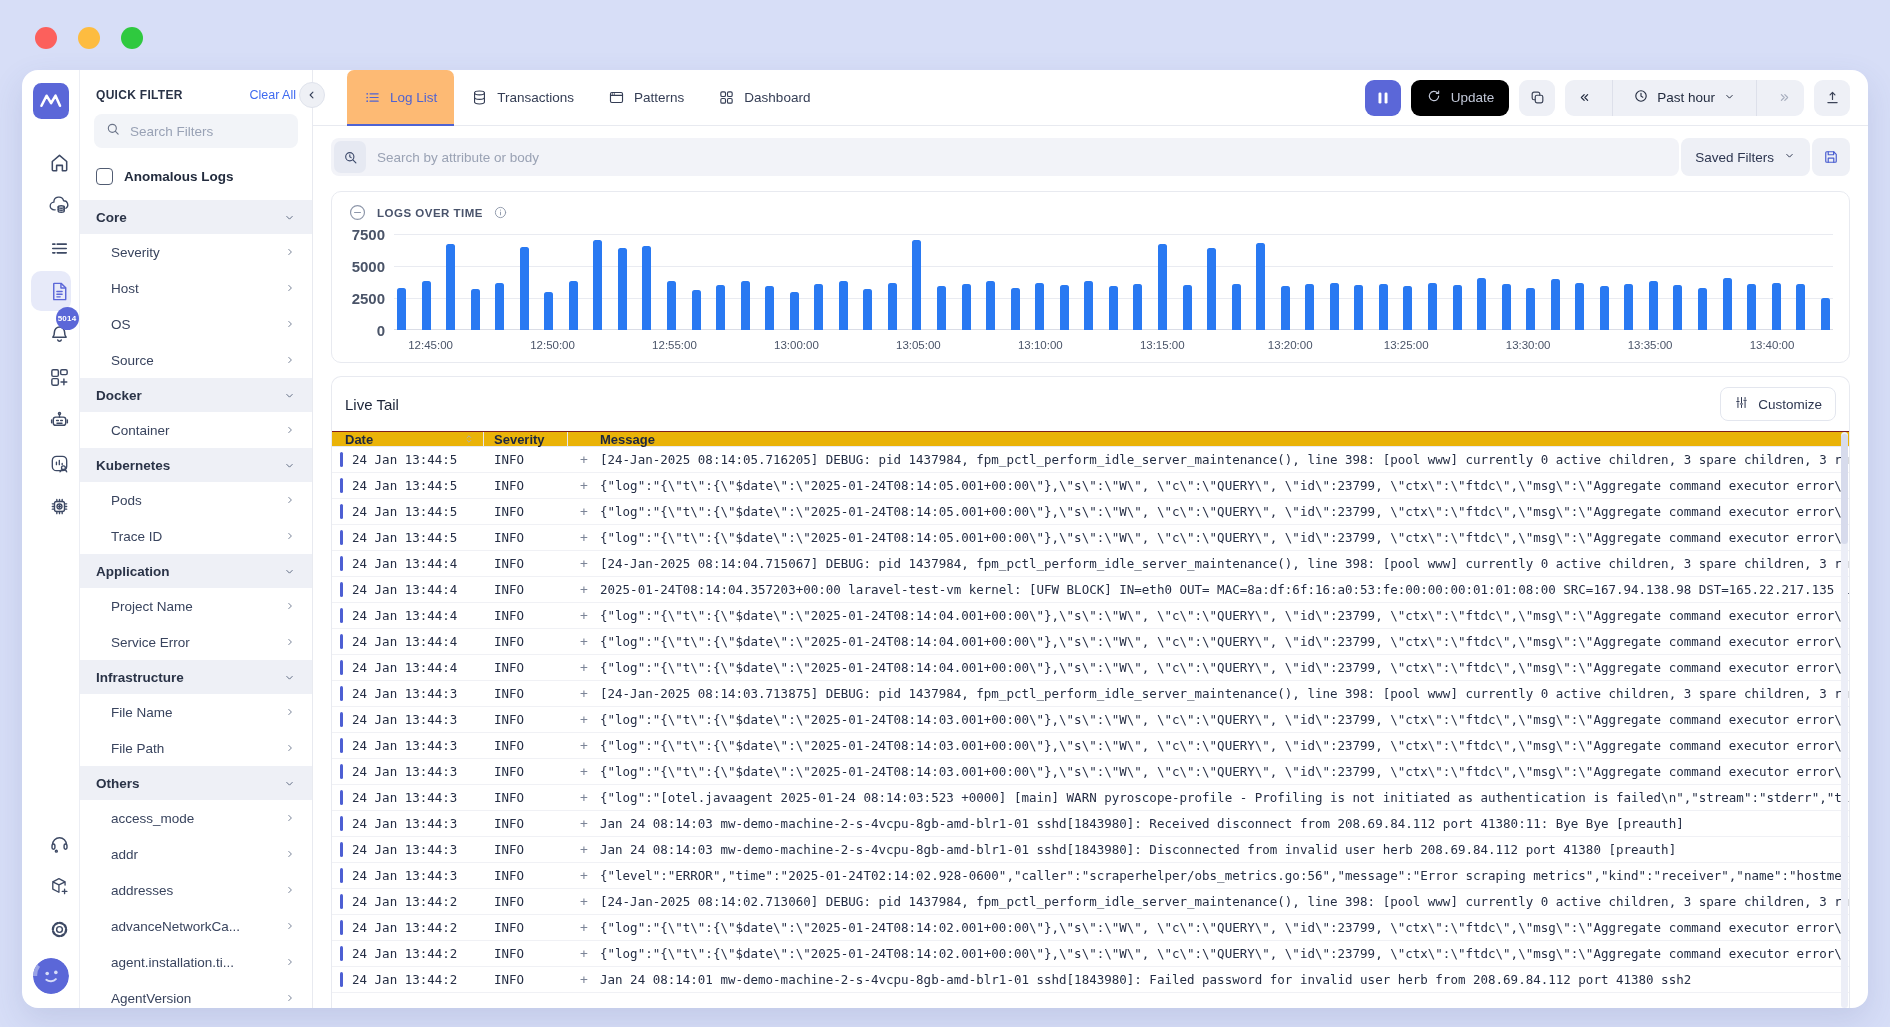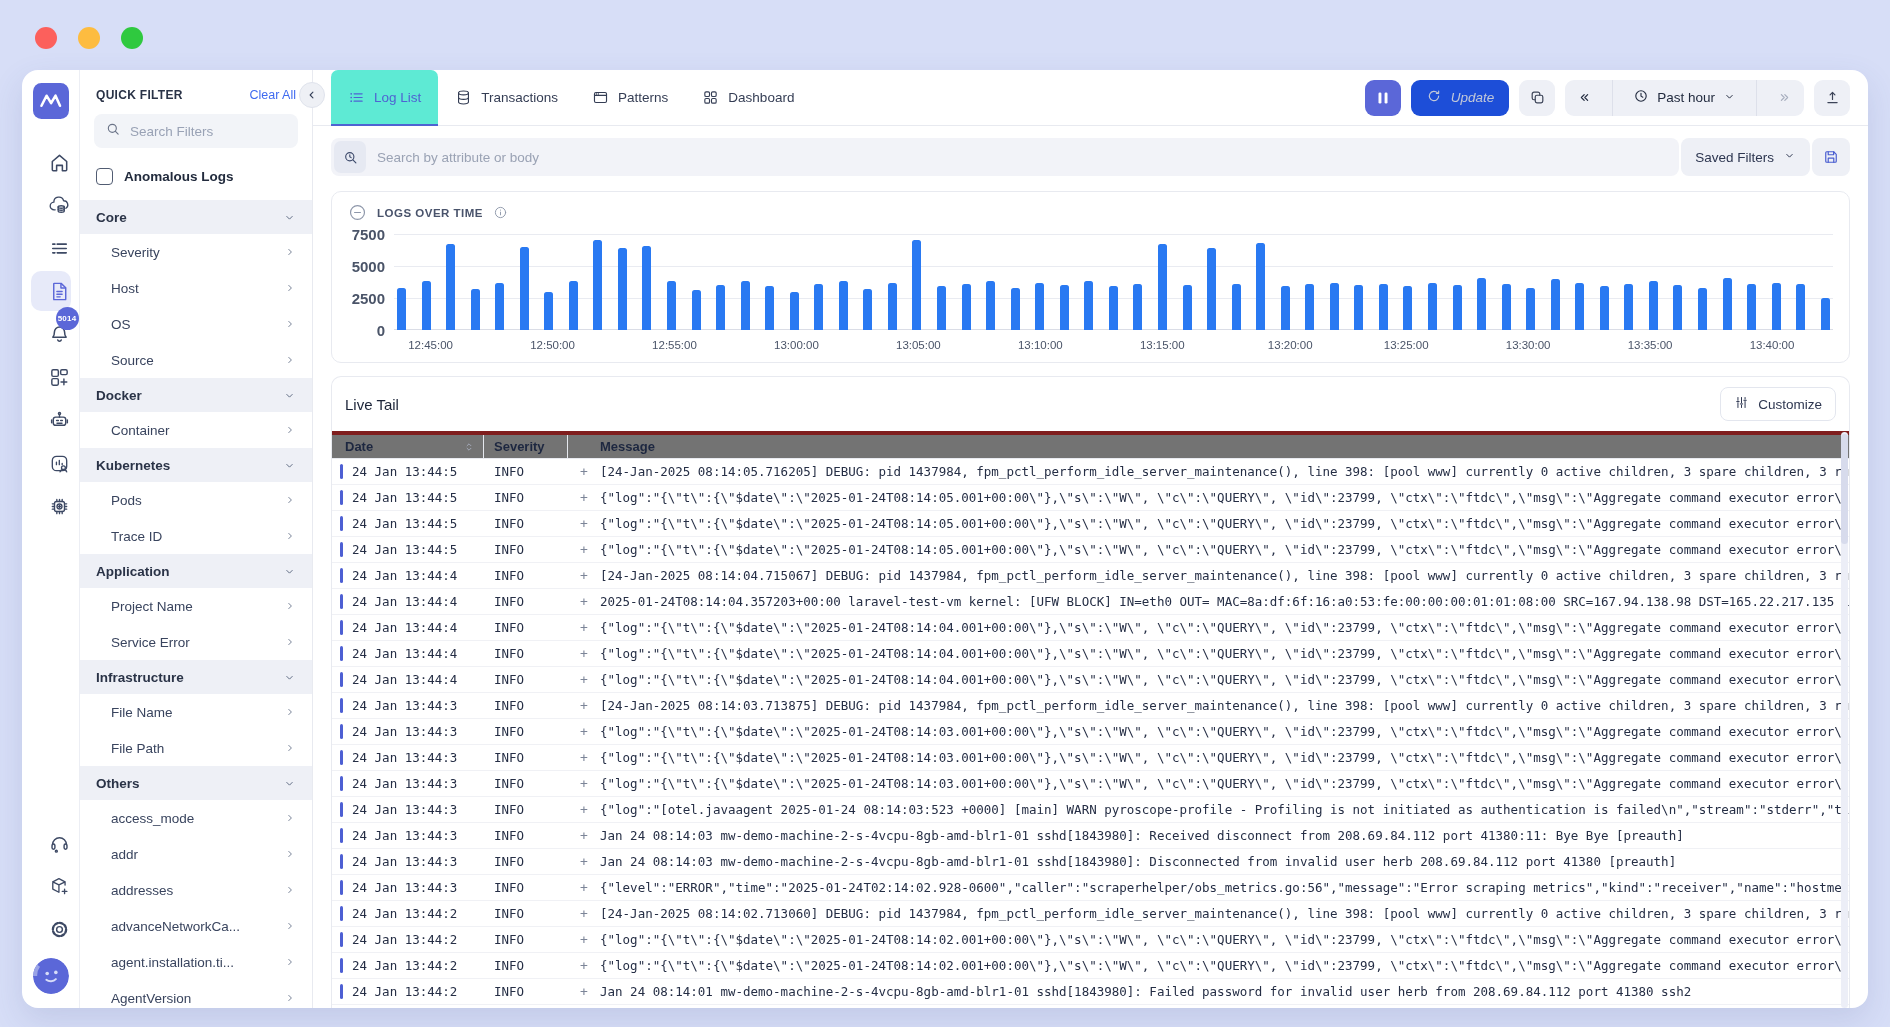--- a/index.html
+++ b/index.html
@@ -51,27 +51,27 @@
              font-size:13.5px; color:#39445e; cursor:pointer; }
   .fp-chev { color:#5f6b83; display:flex; }
 
   
   .main { flex:1; min-width:0; display:flex; flex-direction:column; }
 
   .tabbar { height:56px; flex:0 0 56px; display:flex; align-items:center; padding:0 18px;
             border-bottom:1px solid #e8eaf0; }
   .tab { display:flex; align-items:center; gap:9px; padding:0 17px; height:56px; font-size:13.5px;
          color:#343d54; cursor:pointer; }
-  .tab.active { background:#5eead4; color:#4f63d2; box-shadow:inset 0 -2px 0 #4f63d2;
-                border-radius:7px 7px 0 0; }
+  .tab.active { background:#fdba74; color:#4f63d2; box-shadow:inset 0 -2px 0 #4f63d2;
+                border-radius:7px 7px 0 0;margin-left:16px; }
   .toolbar { margin-left:auto; display:flex; align-items:center; gap:10px; }
   .btn-pause { width:36px; height:36px; border-radius:9px; background:#5b67d8; color:#fff;
                display:flex; align-items:center; justify-content:center; cursor:pointer; }
-  .btn-update { height:36px; border-radius:9px; background:#1d4ed8; color:#c2c8d8; display:flex;
-                align-items:center; gap:9px; padding:0 15px; font-size:13.5px; cursor:pointer;font-style:italic; }
+  .btn-update { height:36px; border-radius:9px; background:#000000; color:#c2c8d8; display:flex;
+                align-items:center; gap:9px; padding:0 15px; font-size:13.5px; cursor:pointer; }
   .btn-sq { width:36px; height:36px; border-radius:9px; background:#eef0f6; color:#3c4458;
             display:flex; align-items:center; justify-content:center; cursor:pointer; }
   .time-group { height:36px; background:#eef0f6; border-radius:9px; display:flex; align-items:center;gap:8px; }
   .tg-seg { height:36px; padding:0 12px; display:flex; align-items:center; gap:8px; font-size:13.5px;
             color:#222b3f; cursor:pointer; }
   .tg-sep { width:1px; height:36px; background:#dde0ea; }
   .tg-dim { color:#a6adbd; }
 
   .search-row { display:flex; align-items:center; gap:2px; padding:12px 18px 10px; }
   .search-box { flex:1; height:38px; background:#f2f3f8; border-radius:8px; display:flex;
@@ -105,22 +105,22 @@
             white-space:nowrap; }
 
   
   .live-card { margin:0 18px; border:1px solid #e8eaf0; border-bottom:0; border-radius:10px 10px 0 0;
                flex:1; min-height:0; display:flex; flex-direction:column; position:relative; overflow:hidden; }
   .lc-head { display:flex; align-items:center; justify-content:space-between; padding:10px 13px; }
   .lc-title { font-size:15px; color:#1c2438; }
   .btn-customize { height:34px; border:1px solid #e3e6ee; background:#fff; border-radius:8px;
                    display:flex; align-items:center; gap:9px; padding:0 13px; font-size:13.5px;
                    color:#2d3650; cursor:pointer; }
-  .lt-head { display:flex; align-items:center; background:#737373; border-top:4px solid #7f1d1d;
-             border-bottom:1px solid #e8eaf0; height:28px; font-size:13px; font-weight:bold; color:#1d2740; }
+  .lt-head { display:flex; align-items:center; background:#eab308; border-top:1px solid #7f1d1d;
+             border-bottom:1px solid #e8eaf0; height:16px; font-size:13px; font-weight:bold; color:#1d2740; }
   .hd-date { width:152px; flex:0 0 152px; padding:0 8px 0 13px; display:flex; align-items:center;
              justify-content:space-between; border-right:1px solid #e5e8ee; height:100%; cursor:pointer; }
   .hd-sev { width:84px; flex:0 0 84px; padding-left:10px; border-right:1px solid #e5e8ee; height:100%;
             display:flex; align-items:center; }
   .hd-msg { flex:1; padding-left:32px; height:100%; display:flex; align-items:center; }
   .sort-ic { color:#a8afc0; display:flex; }
   .lt-body { flex:1; overflow:hidden; font-family:"DejaVu Sans Mono", monospace; font-size:12.5px; color:#252e45; }
   .lt-row { display:flex; align-items:center; height:26px; border-bottom:1px solid #f0f1f5; cursor:pointer; }
   .cell-date { width:152px; flex:0 0 152px; display:flex; align-items:center; gap:9px; padding-left:8px; }
   .accent { width:3px; height:15px; border-radius:1.5px; background:#4d5fd3; }

